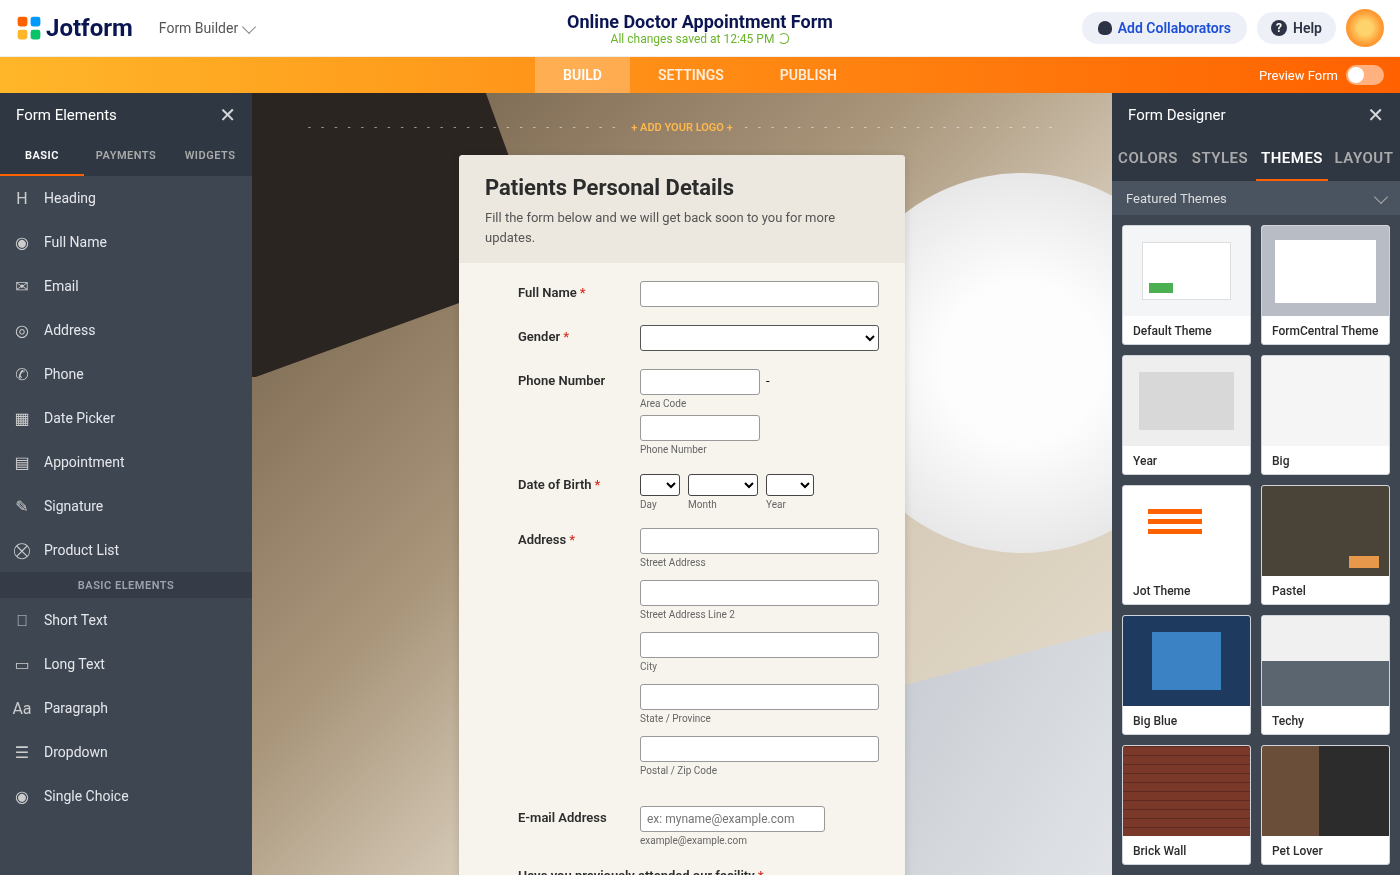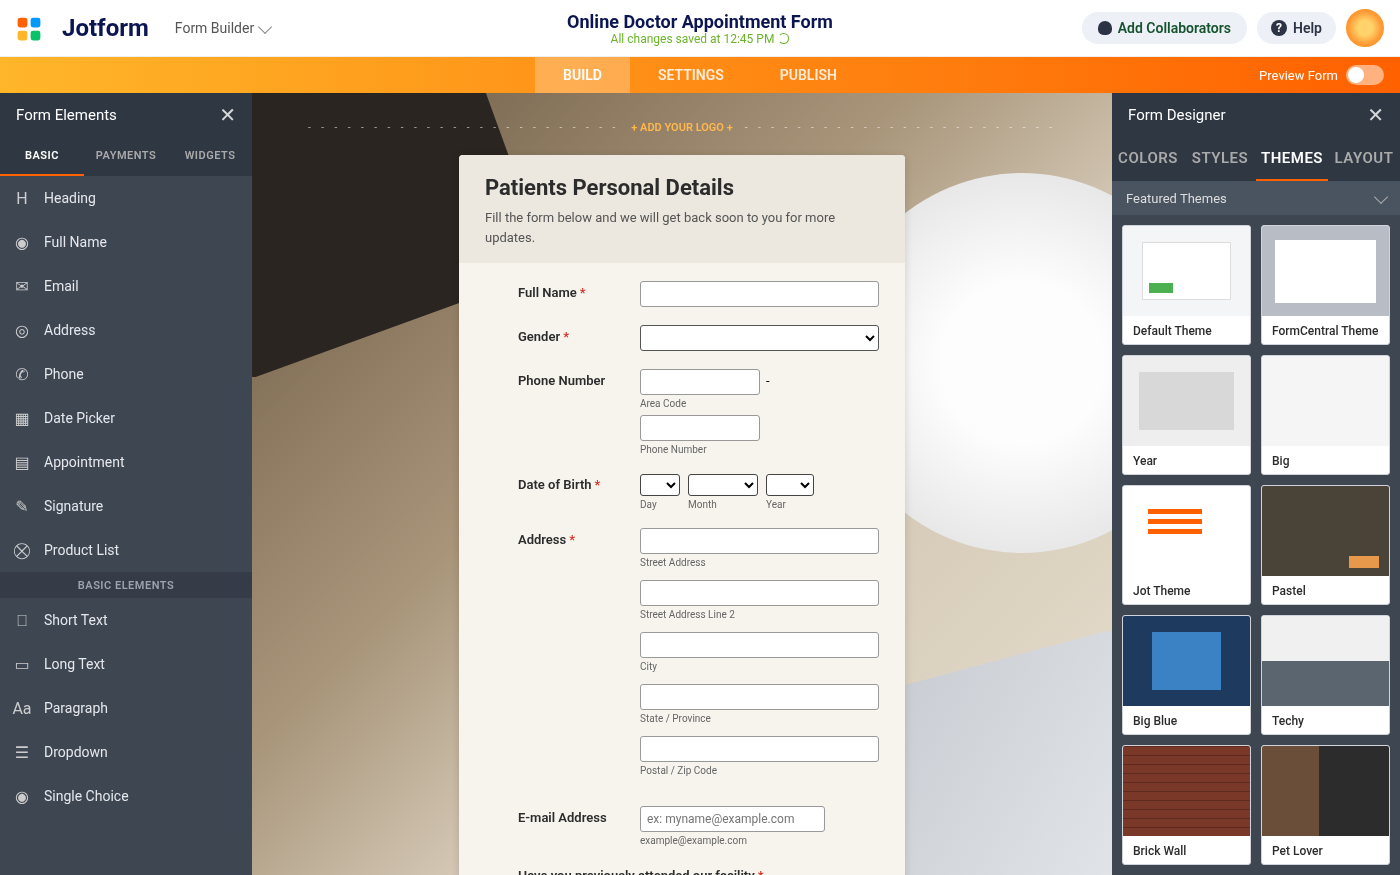--- a/index.html
+++ b/index.html
@@ -1,30 +1,30 @@
 <!DOCTYPE html>
 <html><head>
 <meta charset="utf-8">
 <style>
 * { margin:0; padding:0; box-sizing:border-box; font-family:-apple-system,BlinkMacSystemFont,"Segoe UI",Roboto,sans-serif; }
 body { width:1400px; height:875px; overflow:hidden; background:#fff; }
 
 
 .topbar { height:57px; display:flex; align-items:center; padding:0 16px; border-bottom:1px solid #eee; position:relative; }
-.logo-area { display:flex; align-items:flex-end; gap:20px; }
+.logo-area { display:flex; align-items:center; gap:4px; }
 .logo-mark { width:26px; height:26px; }
 .logo-text { font-size:24px; font-weight:700; color:#0a1551; }
 .formbuilder-btn { margin-left:26px; font-size:14px; color:#555; display:flex; align-items:center; gap:6px; cursor:pointer; }
 .chev { width:10px; height:10px; border:1.5px solid #888; border-top:none; border-left:none; transform:rotate(45deg); margin-top:-3px; }
 .top-center { position:absolute; left:50%; transform:translateX(-50%); text-align:center; }
 .title-main { font-size:18px; font-weight:700; color:#0a1551; }
 .title-sub { font-size:12px; color:#6bb52b; display:flex; align-items:center; justify-content:center; gap:4px; }
 .refresh-ic { width:11px; height:11px; border:1.5px solid #6bb52b; border-radius:50%; border-left-color:transparent; }
 .top-right { margin-left:auto; display:flex; align-items:center; gap:10px; }
-.collab-btn { background:#eef0f7; border-radius:18px; padding:8px 16px; font-size:14px; font-weight:600; color:#14532d; display:flex; align-items:center; gap:6px; cursor:pointer; }
+.collab-btn { background:#eef0f7; border-radius:18px; padding:8px 16px; font-size:14px; font-weight:600; color:#1d4ed8; display:flex; align-items:center; gap:6px; cursor:pointer; }
 .help-btn { background:#eef0f7; border-radius:18px; padding:8px 14px; font-size:14px; font-weight:600; color:#2c3345; display:flex; align-items:center; gap:6px; cursor:pointer; }
 .avatar { width:38px; height:38px; border-radius:50%; background:radial-gradient(circle,#ffd36b 30%,#ff9933 70%); border:2px solid #ff9933; }
 .ic-person { width:14px; height:14px; background:#2c3345; border-radius:50% 50% 40% 40%; position:relative; }
 .ic-q { width:16px; height:16px; border-radius:50%; background:#2c3345; color:#fff; font-size:12px; font-weight:700; display:flex; align-items:center; justify-content:center; }
 
 
 .maintabs { height:36px; background:linear-gradient(90deg,#ffb629 0%,#ff6100 100%); display:flex; justify-content:center; align-items:stretch; position:relative; }
 .mtab { padding:0 28px; color:#fff; font-size:14px; font-weight:600; display:flex; align-items:center; opacity:0.85; cursor:pointer; }
 .mtab.active { background:rgba(255,255,255,0.25); opacity:1; }
 .preview-wrap { position:absolute; right:16px; top:0; bottom:0; display:flex; align-items:center; gap:8px; color:#fff; font-size:13px; }

